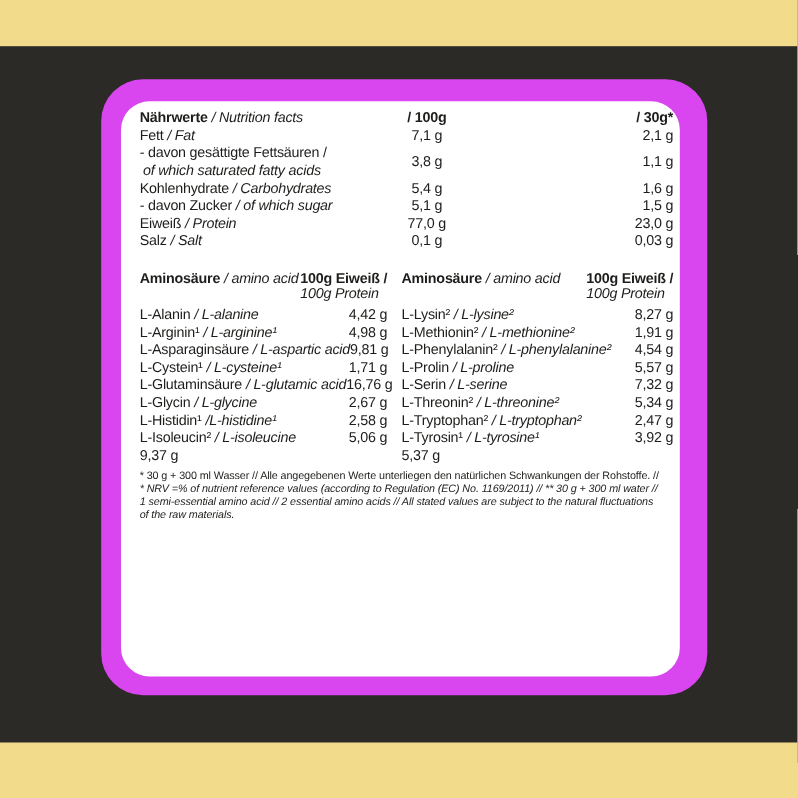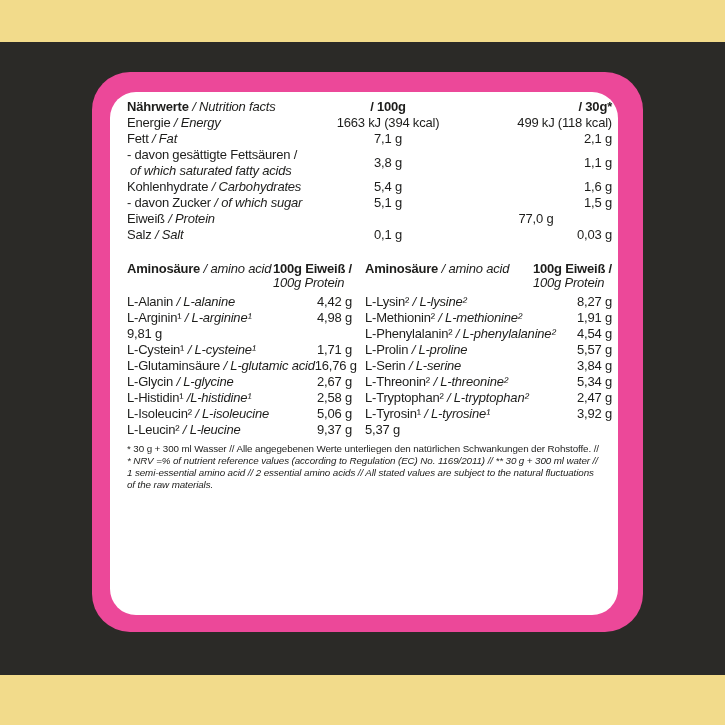--- a/index.html
+++ b/index.html
@@ -12,21 +12,21 @@
     overflow:hidden;
     letter-spacing:-0.2px;
   }
   .strip { position:absolute; left:0; width:725px; background:#F2DB8B; }
   .strip.top { top:0; height:42px; }
   .strip.bottom { top:675px; height:50px; }
 
   .card-outer {
     position:absolute; left:92px; top:72px;
     width:551px; height:560px;
-    background:#ec4899; border-radius:38px;
+    background:#d946ef; border-radius:38px;
   }
   .card {
     position:absolute; left:18px; top:20px;
     width:508px; height:523px;
     background:#FFFFFF; border-radius:26px;
     padding:7px 6px 0 17px;
   }
 
   .de { font-style:normal; }
   .en { font-style:italic; }
@@ -68,25 +68,20 @@
       <div class="nut-label">
         <span class="de b">Nährwerte</span>
         <span class="en">/ Nutrition facts</span>
       </div>
       <div class="nut-v1 b">/ 100g</div>
       <div class="nut-v2 b">/ 30g*</div>
     </div>
 
     <div id="nutrition-rows">
         <div class="nut-row">
-          <div class="nut-label"><span class="de">Energie</span> <span class="en">/ Energy</span></div>
-          <div class="nut-v1">1663 kJ (394 kcal)</div>
-          <div class="nut-v2">499 kJ (118 kcal)</div>
-        </div>
-        <div class="nut-row">
           <div class="nut-label"><span class="de">Fett</span> <span class="en">/ Fat</span></div>
           <div class="nut-v1">7,1 g</div>
           <div class="nut-v2">2,1 g</div>
         </div>
         <div class="nut-row">
           <div class="nut-label">
             <div class="de">- davon gesättigte Fettsäuren /</div>
             <div class="en sub">of which saturated fatty acids</div>
           </div>
           <div class="nut-v1">3,8 g</div>
@@ -98,20 +93,21 @@
           <div class="nut-v2">1,6 g</div>
         </div>
         <div class="nut-row">
           <div class="nut-label"><span class="de">- davon Zucker</span> <span class="en">/ of which sugar</span></div>
           <div class="nut-v1">5,1 g</div>
           <div class="nut-v2">1,5 g</div>
         </div>
         <div class="nut-row">
           <div class="nut-label"><span class="de">Eiweiß</span> <span class="en">/ Protein</span></div>
           <div class="nut-v1">77,0 g</div>
+          <div class="nut-v2">23,0 g</div>
         </div>
         <div class="nut-row">
           <div class="nut-label"><span class="de">Salz</span> <span class="en">/ Salt</span></div>
           <div class="nut-v1">0,1 g</div>
           <div class="nut-v2">0,03 g</div>
         </div>
       </div>
 
     <div class="amino-wrap">
       <div class="amino-col left">
@@ -128,20 +124,21 @@
         <div id="amino-left">
             <div class="amino-row">
               <div class="name"><span class="de">L-Alanin</span> <span class="en">/ L-alanine</span></div>
               <div class="val">4,42 g</div>
             </div>
             <div class="amino-row">
               <div class="name"><span class="de">L-Arginin¹</span> <span class="en">/ L-arginine¹</span></div>
               <div class="val">4,98 g</div>
             </div>
             <div class="amino-row">
+              <div class="name"><span class="de">L-Asparaginsäure</span> <span class="en">/ L-aspartic acid</span></div>
               <div class="val">9,81 g</div>
             </div>
             <div class="amino-row">
               <div class="name"><span class="de">L-Cystein¹</span> <span class="en">/ L-cysteine¹</span></div>
               <div class="val">1,71 g</div>
             </div>
             <div class="amino-row">
               <div class="name"><span class="de">L-Glutaminsäure</span> <span class="en">/ L-glutamic acid</span></div>
               <div class="val">16,76 g</div>
             </div>
@@ -151,21 +148,20 @@
             </div>
             <div class="amino-row">
               <div class="name"><span class="de">L-Histidin¹</span> <span class="en">/L-histidine¹</span></div>
               <div class="val">2,58 g</div>
             </div>
             <div class="amino-row">
               <div class="name"><span class="de">L-Isoleucin²</span> <span class="en">/ L-isoleucine</span></div>
               <div class="val">5,06 g</div>
             </div>
             <div class="amino-row">
-              <div class="name"><span class="de">L-Leucin²</span> <span class="en">/ L-leucine</span></div>
               <div class="val">9,37 g</div>
             </div>
           </div>
       </div>
       <div class="amino-col right">
         <div class="amino-head">
           <div class="hl">
             <span class="de b">Aminosäure</span>
             <span class="en">/ amino acid</span>
           </div>
@@ -186,21 +182,21 @@
             <div class="amino-row">
               <div class="name"><span class="de">L-Phenylalanin²</span> <span class="en">/ L-phenylalanine²</span></div>
               <div class="val">4,54 g</div>
             </div>
             <div class="amino-row">
               <div class="name"><span class="de">L-Prolin</span> <span class="en">/ L-proline</span></div>
               <div class="val">5,57 g</div>
             </div>
             <div class="amino-row">
               <div class="name"><span class="de">L-Serin</span> <span class="en">/ L-serine</span></div>
-              <div class="val">3,84 g</div>
+              <div class="val">7,32 g</div>
             </div>
             <div class="amino-row">
               <div class="name"><span class="de">L-Threonin²</span> <span class="en">/ L-threonine²</span></div>
               <div class="val">5,34 g</div>
             </div>
             <div class="amino-row">
               <div class="name"><span class="de">L-Tryptophan²</span> <span class="en">/ L-tryptophan²</span></div>
               <div class="val">2,47 g</div>
             </div>
             <div class="amino-row">

